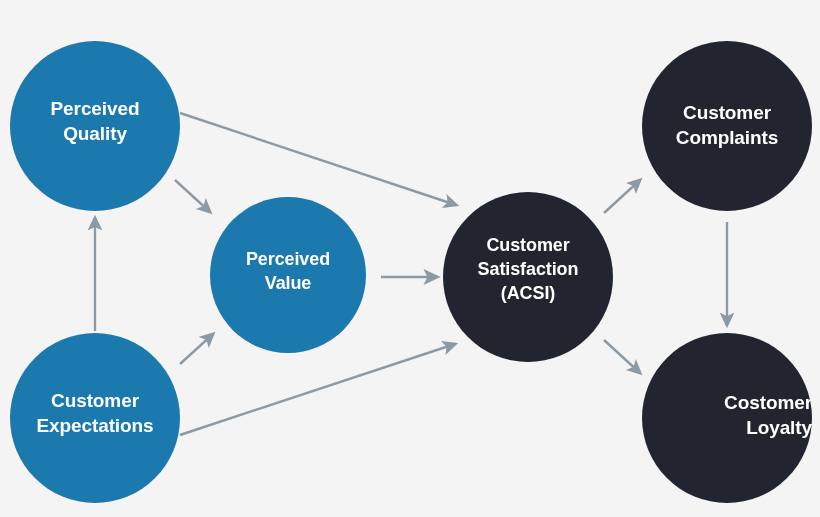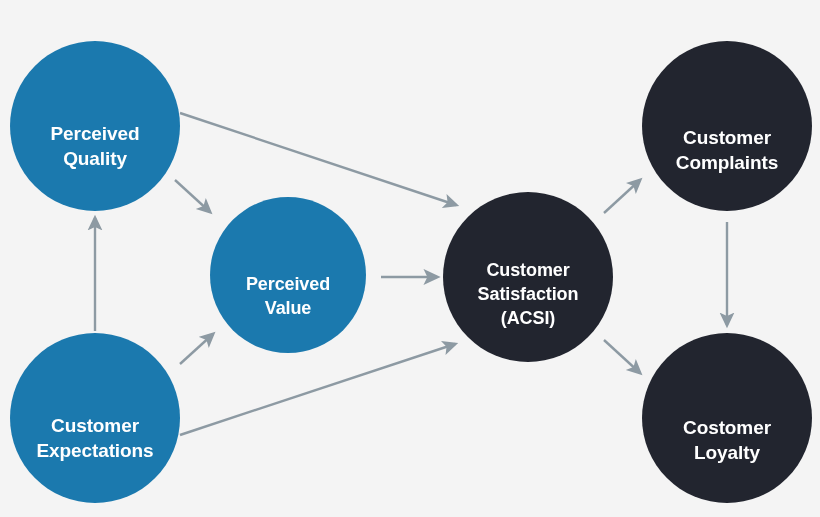--- a/index.html
+++ b/index.html
@@ -25,28 +25,27 @@
   .node-label {
     position: absolute;
     color: #ffffff;
     font-family: "Liberation Sans", sans-serif;
     font-weight: bold;
     text-align: center;
     line-height: 1.32;
     letter-spacing: -0.1px;
     pointer-events: none;
     white-space: pre-line;
-    margin-top: 25px;
   }
   .lbl-pq   { left: 10px;  top: 96px;  width: 170px; font-size: 19px; }
   .lbl-ce   { left: 5px;   top: 388px; width: 180px; font-size: 19px; }
   .lbl-pv   { left: 210px; top: 248px; width: 156px; font-size: 18px; }
   .lbl-cs   { left: 443px; top: 234px; width: 170px; font-size: 18px; }
   .lbl-cc   { left: 642px; top: 100px; width: 170px; font-size: 19px; }
-  .lbl-cl   { left: 642px; top: 390px; width: 170px; font-size: 19px; }
+  .lbl-cl   { left: 642px; top: 390px; width: 170px; font-size: 19px; text-align: right; }
 </style>
 </head>
 <body>
 
 <div id="canvas">
 
   <svg id="diagram-svg" viewBox="0 0 820 517" xmlns="http://www.w3.org/2000/svg">
     <defs>
       <marker id="arrowhead" markerWidth="7" markerHeight="7" refX="5.2" refY="3.2" orient="auto" markerUnits="strokeWidth">
         <path d="M0,0.1 L6.6,3.2 L0,6.3 L1.5,3.2 Z" fill="#8d9aa3"></path>

